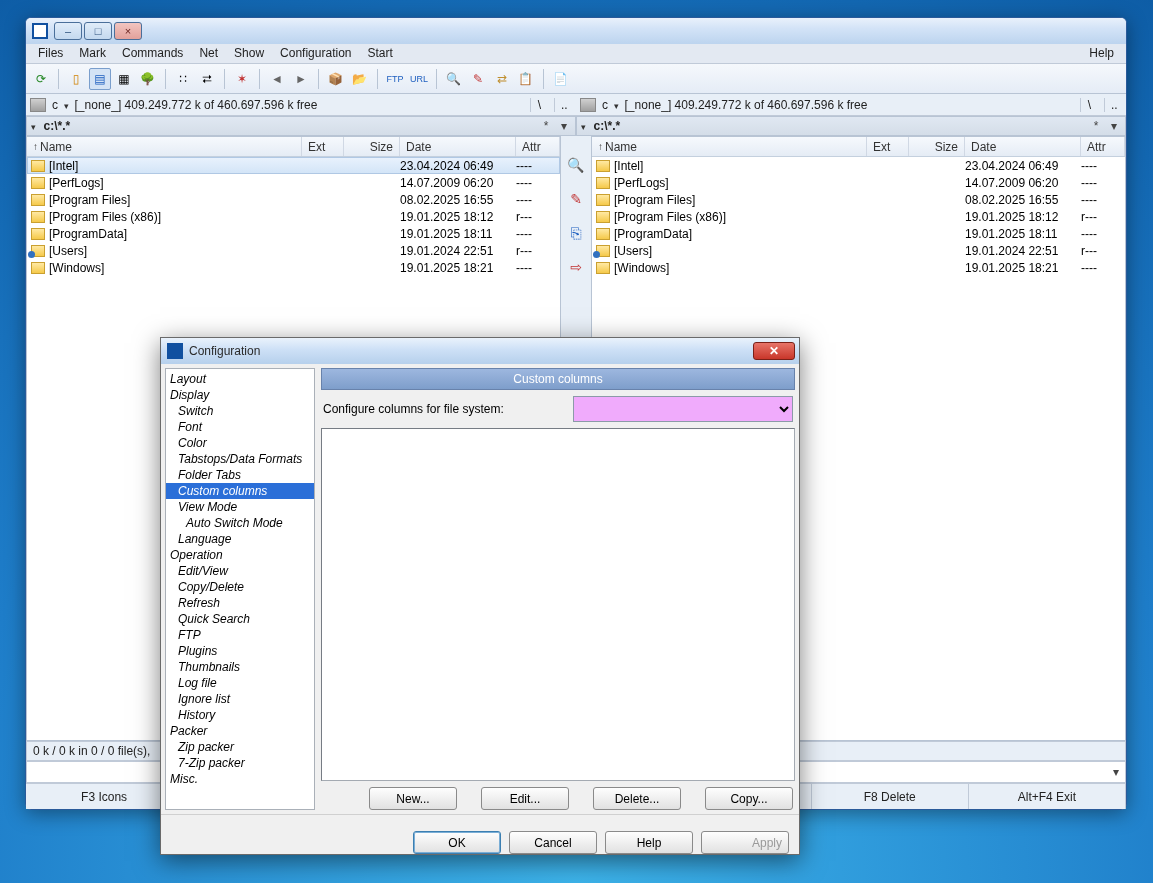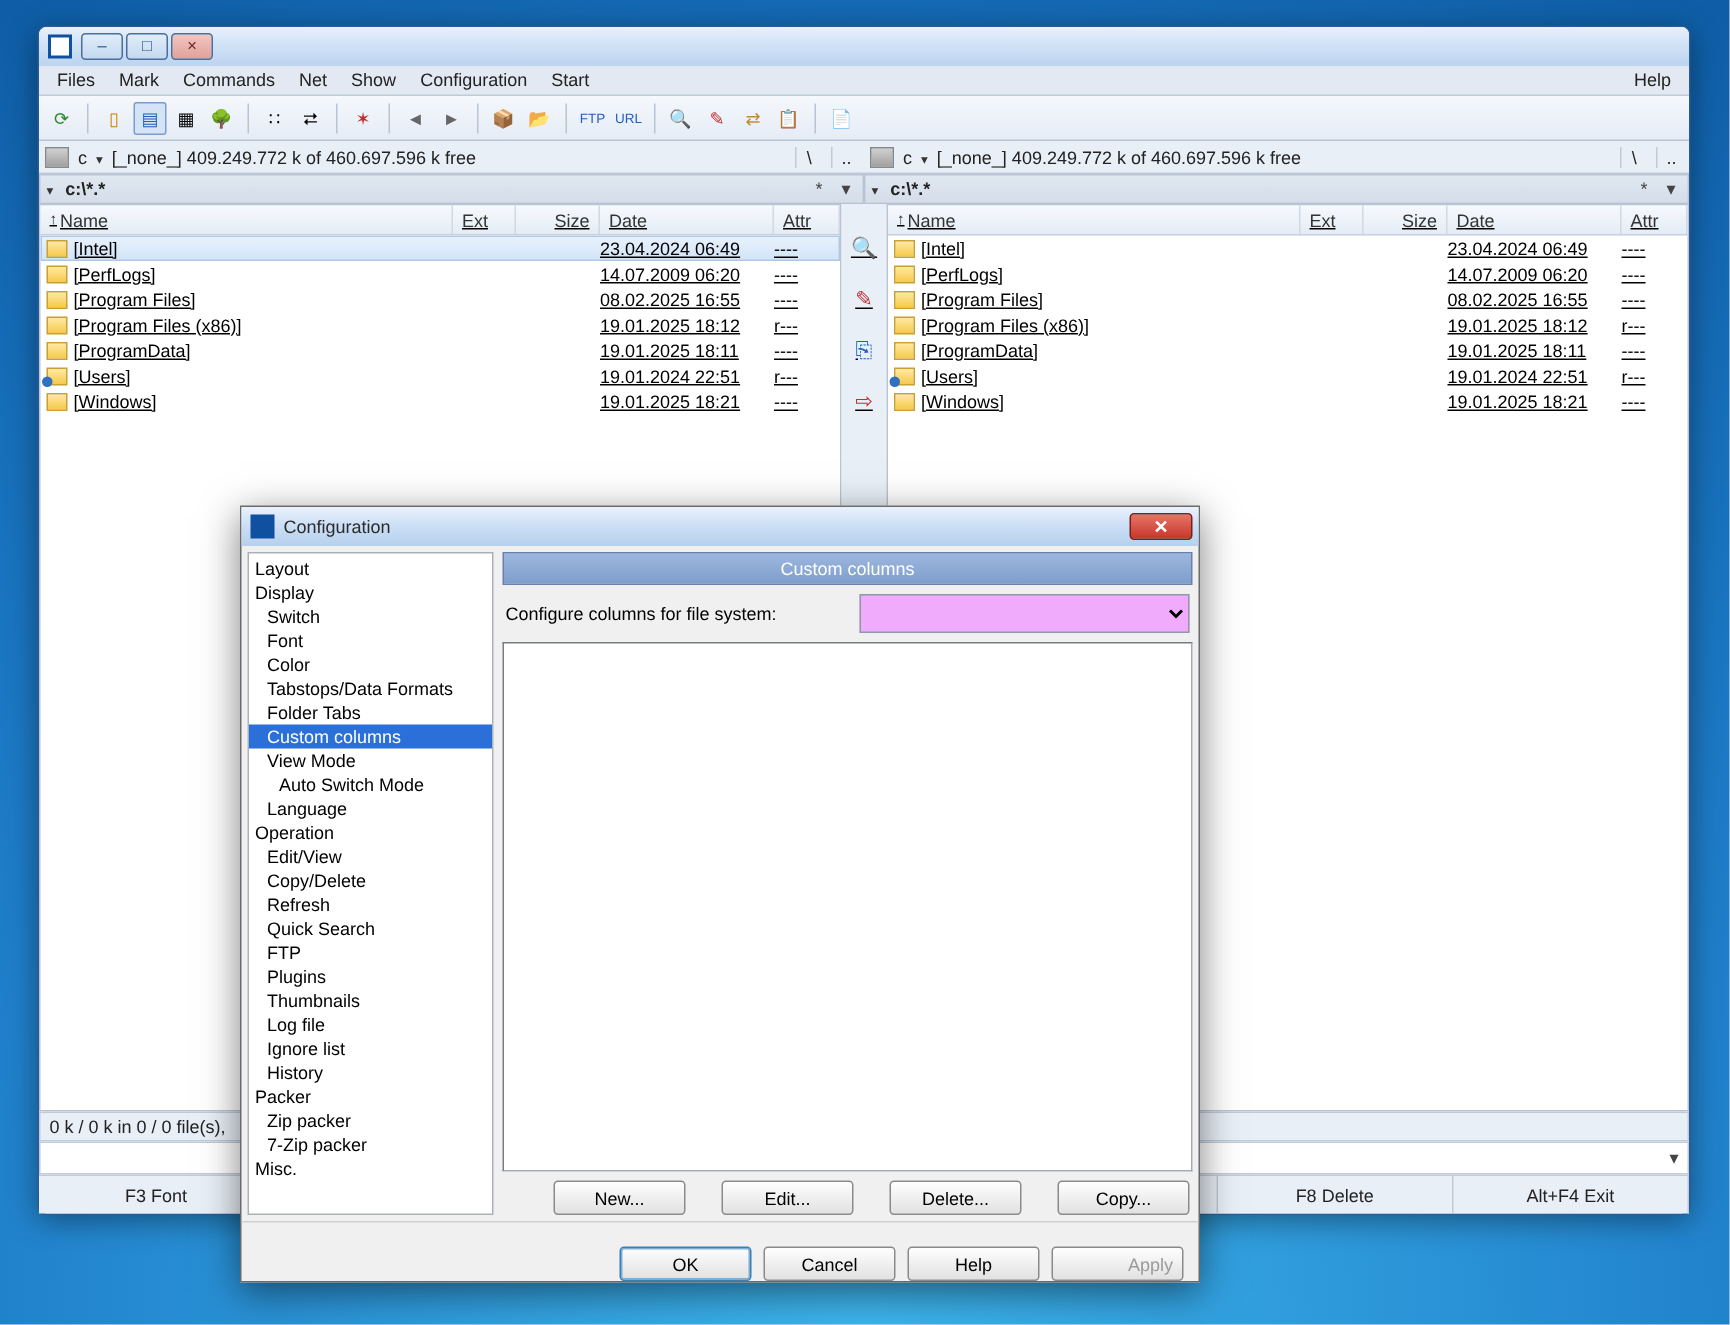--- a/index.html
+++ b/index.html
@@ -32,21 +32,21 @@
 .drive-half .dinfo { color: #222; }
 .drive-half .dspacer { flex: 1; }
 .drive-half .droot { width: 18px; text-align: center; color: #222; border-left: 1px solid #c0cad8; padding: 0 6px; }
 
 .path-row { height: 20px; display: flex; }
 .path-half { flex: 1; display: flex; align-items: center; background: linear-gradient(#e0e8f2,#d4dde8); border: 1px solid #b8c4d4; padding: 0 4px; gap: 4px; }
 .path-half .pexp::before { content: "\25BE"; color: #333; font-size: 9px; margin-right: 4px; }
 .path-half .ptext { color: #222; font-weight: bold; flex: 1; }
 .path-half .picon { width: 14px; text-align: center; color: #444; }
 
-.panels-row { flex: 1; display: flex; min-height: 0; text-decoration: underline; }
+.panels-row { flex: 1; display: flex; min-height: 0; }
 .panel { flex: 1; display: flex; flex-direction: column; background: #fff; border: 1px solid #b8c4d4; }
 .ph { display: flex; height: 20px; background: linear-gradient(#f6f9fd,#e5ecf5); border-bottom: 1px solid #c4d0de; }
 .ph .col { border-right: 1px solid #d0d8e4; padding: 2px 6px; color: #333; display: flex; align-items: center; }
 .ph .col.sort::before { content: "\2191"; font-size: 10px; margin-right: 2px; }
 .col-name { flex: 1; }
 .col-ext { width: 42px; }
 .col-size { width: 56px; text-align: right; justify-content: flex-end; }
 .col-date { width: 116px; }
 .col-attr { width: 44px; }
 .pb { flex: 1; overflow: auto; }
@@ -70,21 +70,21 @@
 .fkeys { height: 26px; display: flex; background: #e8eff7; border-top: 1px solid #c0cad8; }
 .fkey { flex: 1; border-right: 1px solid #c0cad8; display: flex; align-items: center; justify-content: center; color: #222; cursor: pointer; }
 
 
 .dialog { position: absolute; left: 160px; top: 337px; width: 640px; height: 518px; background: #f0f0f0; border: 1px solid #6a6a6a; box-shadow: 0 6px 24px rgba(0,0,0,0.5); display: flex; flex-direction: column; }
 .dialog .dtb { height: 26px; background: linear-gradient(to bottom, #eaf2fc, #cde0f6 45%, #b6d0ec 100%); display: flex; align-items: center; padding: 0 4px; }
 .dialog .dtb .dicon { width: 16px; height: 16px; background: #1050a0; margin: 0 6px 0 2px; }
 .dialog .dtb .dtitle { color: #2b2b2b; flex: 1; }
 .dialog .dtb .dclose { width: 42px; height: 18px; background: linear-gradient(to bottom, #e77469, #c8362a); border: 1px solid #7a2018; border-radius: 3px; color: #fff; display: flex; align-items: center; justify-content: center; font-weight: bold; cursor: pointer; }
 .dialog .dbody { flex: 1; display: flex; padding: 4px; gap: 6px; min-height: 0; }
-.treepane { width: 164px; background: #fff; border: 1px solid #aab0b8; overflow: auto; padding: 2px 0; }
+.treepane { width: 150px; background: #fff; border: 1px solid #aab0b8; overflow: auto; padding: 2px 0; font-style: italic; }
 .treepane .ti { padding: 1px 4px; color: #000; white-space: nowrap; cursor: pointer; }
 .treepane .ti.l1 { padding-left: 4px; }
 .treepane .ti.l2 { padding-left: 12px; }
 .treepane .ti.l3 { padding-left: 20px; }
 .treepane .ti.sel { background: #2b6fd8; color: #fff; }
 .rightpane { flex: 1; display: flex; flex-direction: column; gap: 6px; }
 .bannerTitle { height: 22px; background: linear-gradient(to bottom, #9db7df, #7e9ecb); border: 1px solid #6882ab; color: #fff; display: flex; align-items: center; justify-content: center; font-weight: normal; }
 .fieldrow { display: flex; align-items: center; gap: 8px; padding: 0 2px; }
 .fieldrow .lbl { color: #000; }
 .fieldrow select { width: 220px; height: 22px; border: 1px solid #8c9aa8; background: #f0abfc; padding: 12px 4px; }
@@ -366,21 +366,21 @@
       <span>0 k / 0 k in 0 / 0 file(s),</span>
     </div>
     <div class="status-half"></div>
   </div>
 
   <div class="cmdbar-row">
     <span class="carrow">▾</span>
   </div>
 
   <div class="fkeys">
-    <div class="fkey">F3 Font</div>
+    <div class="fkey">F3 Icons</div>
     <div class="fkey"></div>
     <div class="fkey"></div>
     <div class="fkey"></div>
     <div class="fkey"></div>
     <div class="fkey">F8 Delete</div>
     <div class="fkey">Alt+F4 Exit</div>
   </div>
 </div>
 
 <div class="dialog">

